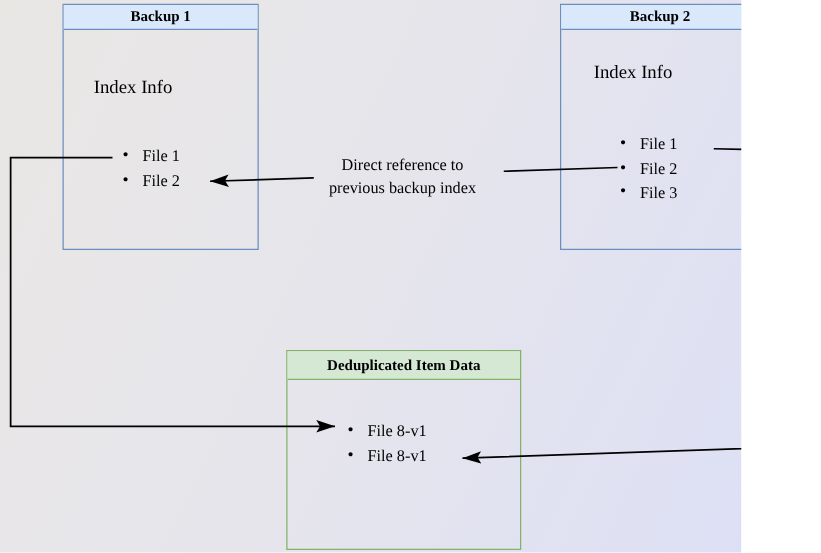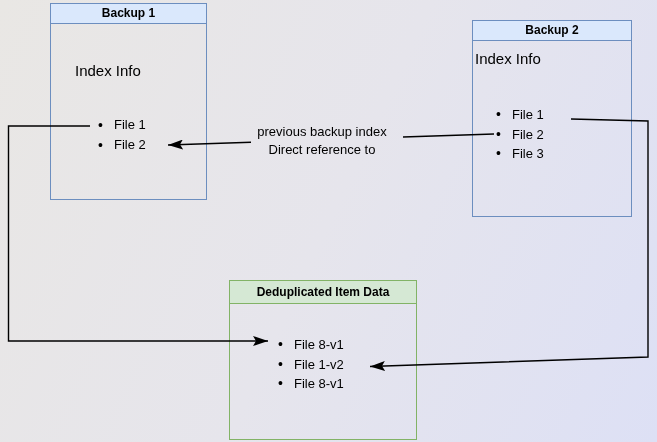--- a/index.html
+++ b/index.html
@@ -1,25 +1,25 @@
 <!DOCTYPE html>
 <html><head>
 <meta charset="utf-8">
 <style>
   html, body {
     margin: 0;
     padding: 0;
   }
   .canvas {
     position: relative;
-    width: 657px;
+    width: 593px;
     height: 442px;
     overflow: hidden;
     background: linear-gradient(115deg, #e9e7e4 0%, #e6e5ec 50%, #dde0f5 100%);
-    font-family: Liberation Sans, sans-serif;
+    font-family: Liberation Serif, serif;
     color: #000000;
   }
   .arrows {
     position: absolute;
     left: 0; top: 0;
     width: 657px; height: 442px;
     z-index: 5;
     pointer-events: none;
   }
   .box {
@@ -99,46 +99,45 @@
     <div class="box-header">
       <span>Backup 1</span>
     </div>
   </div>
   <div class="index-label" style="left:75px; top:62px;">Index Info</div>
   <ul class="file-list b1-list">
     <li>File 1</li>
     <li>File 2</li>
   </ul>
 
-  <div class="box blue" style="left:448px; top:20px; width:160px; height:197px;margin-left:24px;">
+  <div class="box blue" style="left:448px; top:3px; width:160px; height:197px;">
     <div class="box-header">
       <span>Backup 2</span>
     </div>
   </div>
   <div class="index-label" style="left:475px; top:50px;">Index Info</div>
   <ul class="file-list b2-list">
     <li>File 1</li>
     <li>File 2</li>
     <li>File 3</li>
   </ul>
 
   <div class="box green" style="left:229px; top:280px; width:188px; height:160px;">
     <div class="box-header">
       <span>Deduplicated Item Data</span>
     </div>
   </div>
   <ul class="file-list dd-list">
     <li>File 8-v1</li>
-    <li>File 1-v2</li>
     <li>File 8-v1</li>
   </ul>
 
   <div class="annotation">
+    <div>Direct reference to</div>
     <div>previous backup index</div>
-    <div>Direct reference to</div>
   </div>
 
   <svg class="arrows" viewBox="0 0 657 442" xmlns="http://www.w3.org/2000/svg">
     <defs>
       <marker id="arrowhead" viewBox="0 0 15 10" refX="15" refY="5" markerUnits="userSpaceOnUse" markerWidth="15" markerHeight="10" orient="auto">
         <path d="M0,0 L15,5 L0,10 L3,5 Z" fill="#000000"></path>
       </marker>
     </defs>
 
     <path d="M494,134 L403,137" fill="none" stroke="#000000" stroke-width="1.4"></path>

